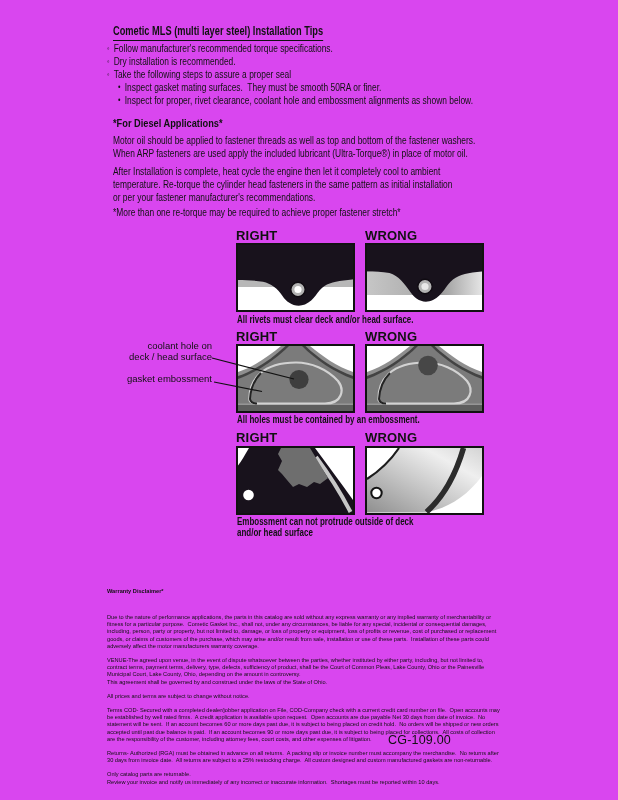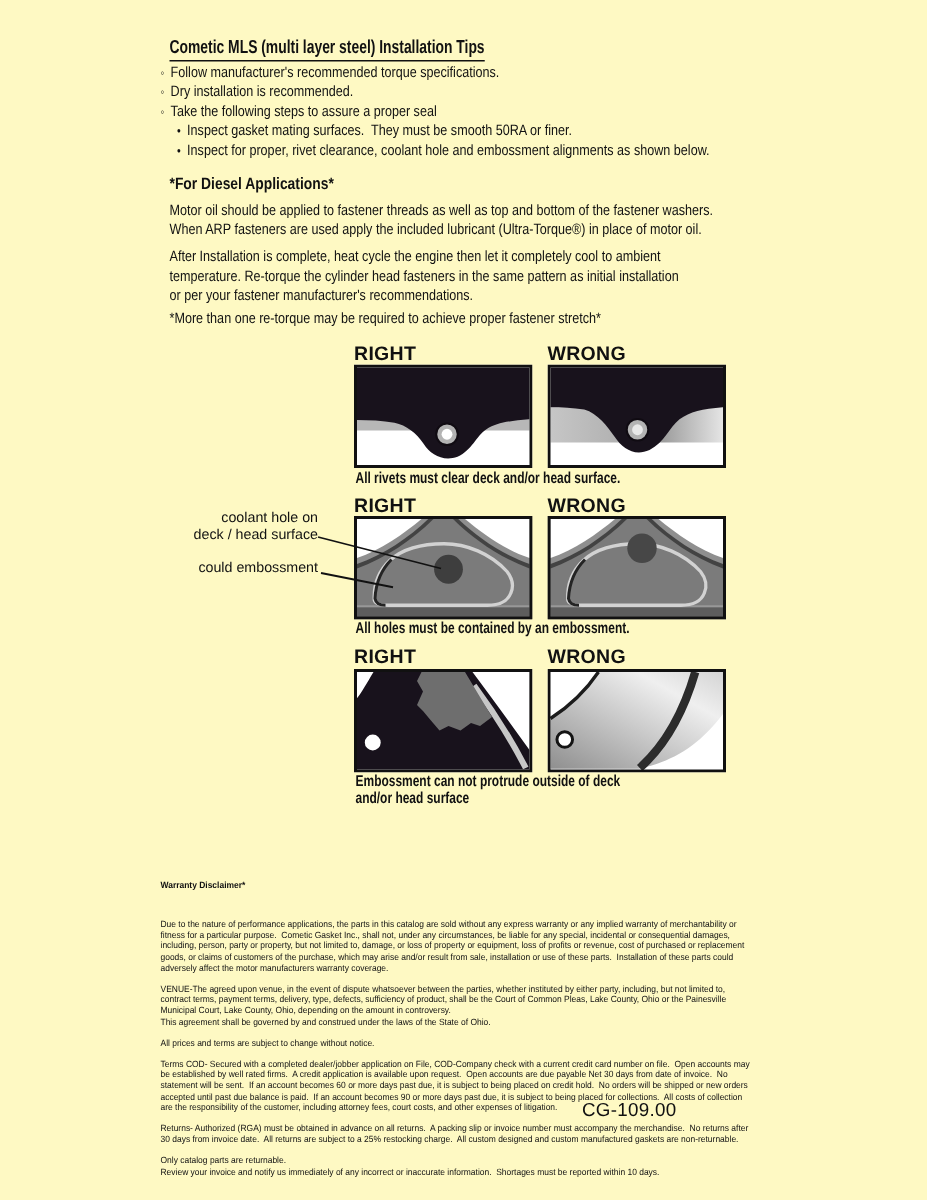--- a/index.html
+++ b/index.html
@@ -1,16 +1,16 @@
 <!DOCTYPE html>
 <html><head>
 <meta charset="utf-8">
 <style>
   html,body{margin:0;padding:0;background:#e8e8e8;}
-  #page{position:relative;width:618px;height:800px;background:#fef9c3;color:#111;
+  #page{position:relative;width:618px;height:800px;background:#d946ef;color:#111;
         font-family:"Liberation Sans",sans-serif;overflow:hidden;margin:0 auto;}
   .abs{position:absolute;}
   .cx{transform-origin:0 0;}
   
   .title{left:113px;top:24px;font-size:12.5px;font-weight:bold;white-space:nowrap;
          border-bottom:1.5px solid #111;padding-bottom:2px;transform:scaleX(0.74);}
   
   .bullets{left:107px;top:42px;font-size:10px;line-height:13px;transform:scaleX(0.84);width:560px;}
   .subs{left:118px;top:81px;font-size:10px;line-height:13px;transform:scaleX(0.84);width:580px;}
   .b-row{display:flex;align-items:flex-start;}
@@ -140,21 +140,21 @@
       <path d="M117,2 L74,2 C86,12 101.5,23 117,28 Z" fill="#ffffff"></path>
       <path d="M13.5,56 C13,46 16,37 24,29.5 C33,21.5 46,18.5 60,18.5 C75,18.5 91,25 102,37 C105.5,41.5 106.5,47 104.5,51.5 C102.5,56.5 97,59.5 89,59.5 L23,59.5 C17,59.5 14,58.5 13.5,56 Z" fill="none" stroke="#d2d2d2" stroke-width="2.2"></path>
       <path d="M25,29 C18,36 14.5,45 14,55 C14.5,58 17,59.5 21,59.5" fill="none" stroke="#242424" stroke-width="2"></path>
       <circle cx="63" cy="21.5" r="9.8" fill="#474747"></circle>
       <rect x="1" y="1" width="117" height="67" fill="none" stroke="#111" stroke-width="2"></rect>
     </svg>
   </div>
 
   <div class="abs ann" style="left:92px;top:341px;width:120px">coolant hole on
 deck / head surface</div>
-  <div class="abs ann" style="left:92px;top:374px;width:120px">could embossment</div>
+  <div class="abs ann" style="left:92px;top:374px;width:120px">gasket embossment</div>
   <svg class="abs" style="left:205px;top:350px" width="100" height="45">
     <line x1="7" y1="8" x2="89" y2="29" stroke="#111" stroke-width="1.2"></line>
     <line x1="9" y1="32" x2="57" y2="41.5" stroke="#111" stroke-width="1.2"></line>
   </svg>
 
   <div class="abs cx cap" style="top:414px">All holes must be contained by an embossment.</div>
 
   <div class="abs rw" style="left:236px;top:430px">RIGHT</div>
   <div class="abs rw" style="left:365px;top:430px">WRONG</div>
 

